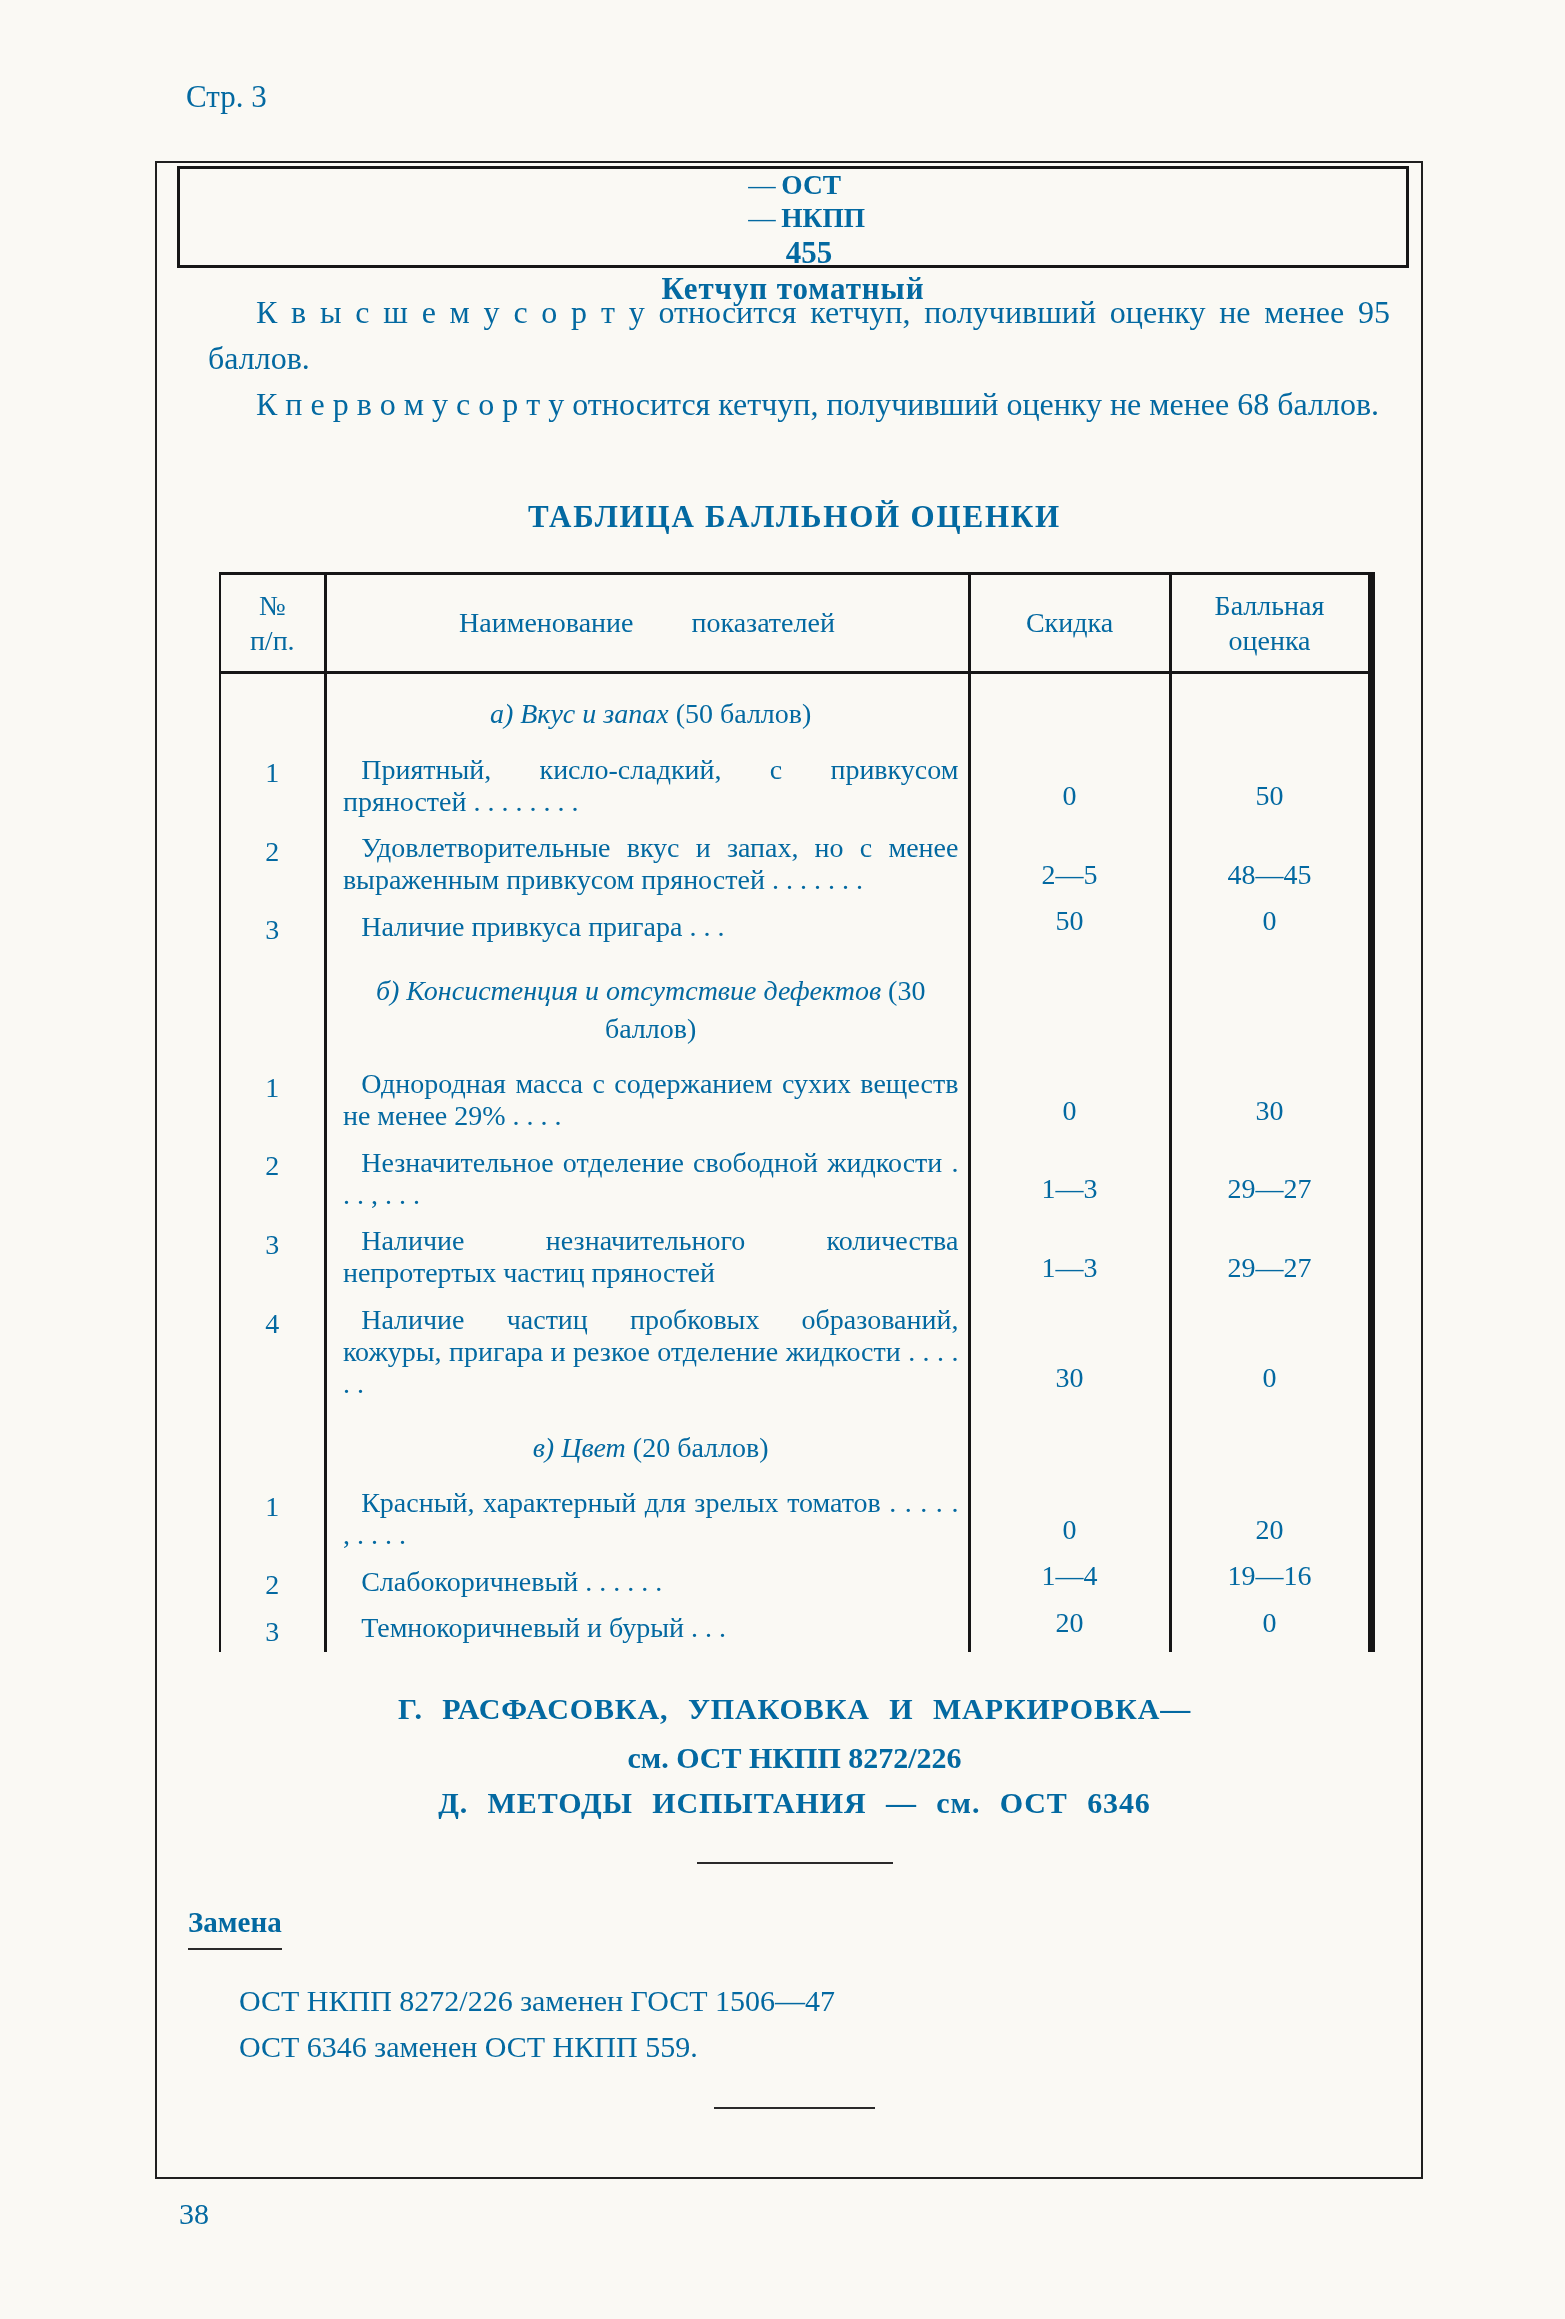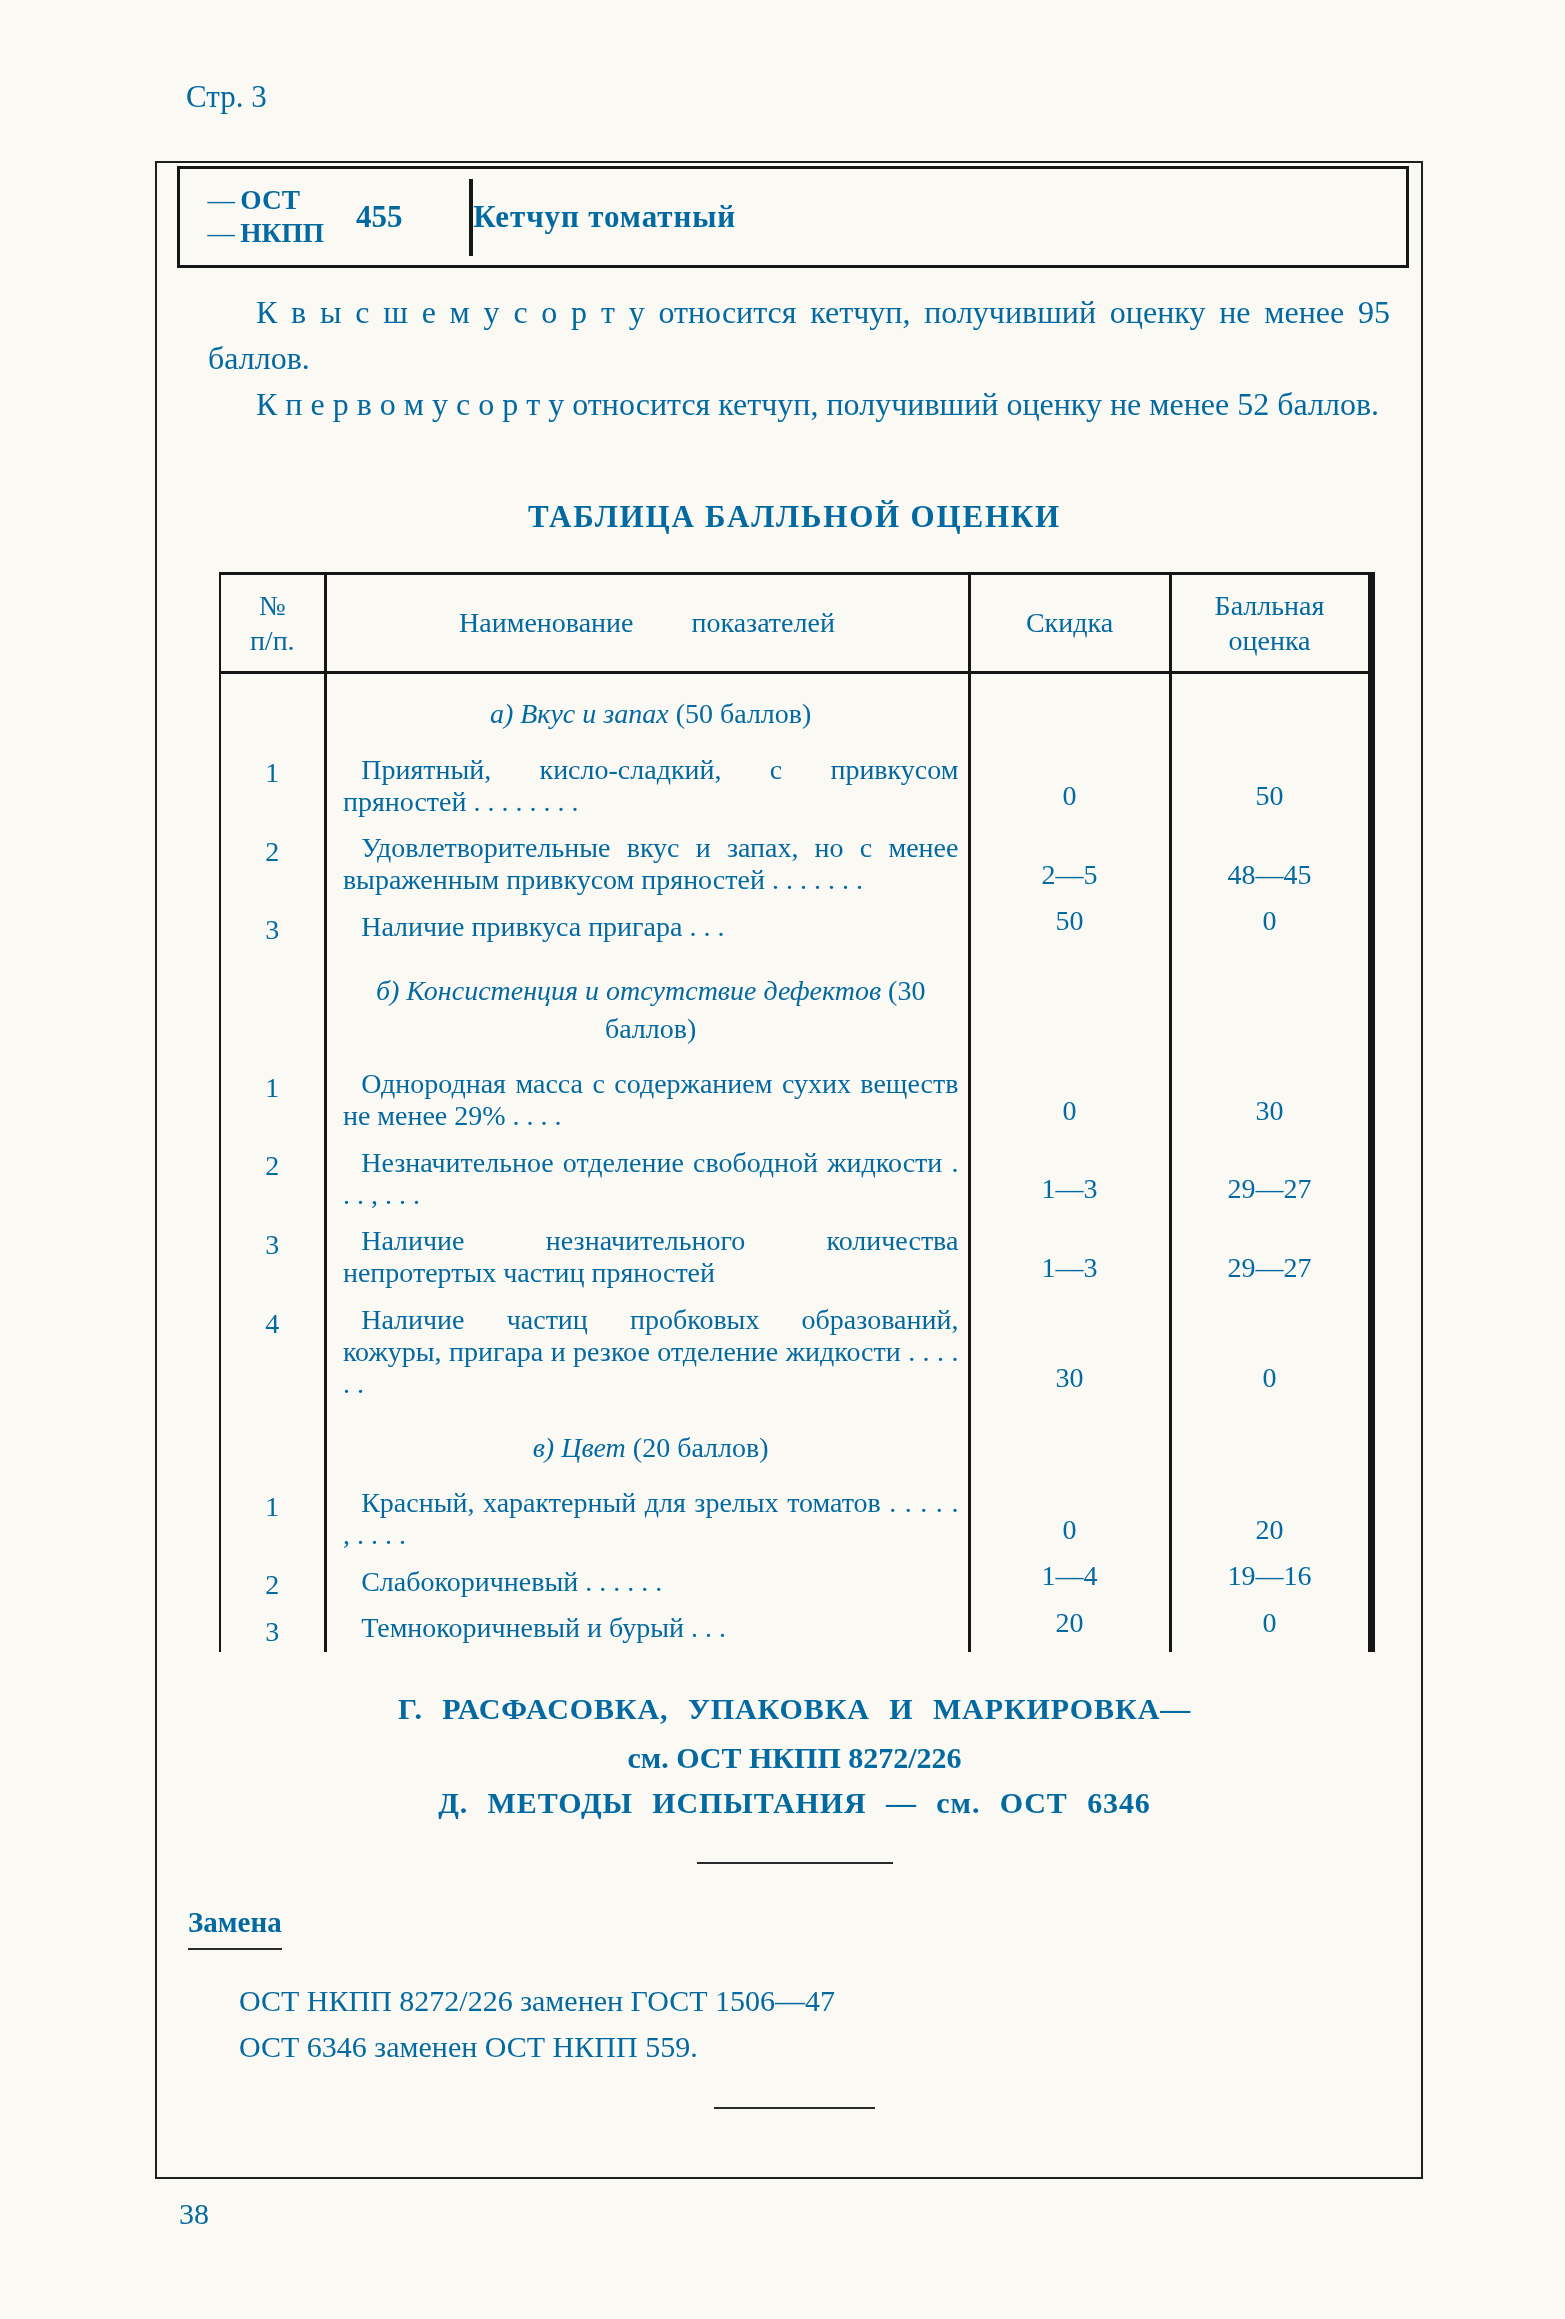--- a/index.html
+++ b/index.html
@@ -23,20 +23,21 @@
     border:2.7px solid #1f1f1f;
     box-sizing:border-box;
   }
   .header-box {
     position:absolute; left:177px; top:166px;
     width:1232px; height:102px;
     border:3.7px solid #161616;
     box-sizing:border-box;
     display:flex; align-items:center;
     background:#faf9f4;
+    flex-direction:column;
   }
   .hb-org { margin-left:27.4px; font-size:27.4px; font-weight:bold; line-height:33px; }
   .hb-org-line .dash { margin-right:5.5px; font-weight:normal; }
   .hb-num { font-size:31px; font-weight:bold; margin-left:32px; }
   .hb-divider { width:4.6px; height:77px; background:#161616; margin-left:66px; }
   .hb-title { flex:1; text-align:left; font-weight:bold; font-size:31px; letter-spacing:0.9px; }
 
   .intro {
     position:absolute; left:208px; top:289px; width:1182px;
     font-size:32px; line-height:46px;
@@ -101,21 +102,21 @@
       <div class="hb-org-line"><span class="dash">—</span><span>ОСТ</span></div>
       <div class="hb-org-line"><span class="dash">—</span><span>НКПП</span></div>
     </div>
     <div class="hb-num">455</div>
     <div class="hb-divider"></div>
     <div class="hb-title">Кетчуп  томатный</div>
   </div>
 
   <div class="intro">
     <p>К в ы с ш е м у  с о р т у относится кетчуп, получивший оценку не менее 95 баллов.</p>
-    <p>К п е р в о м у  с о р т у относится кетчуп, получивший оценку не менее 52 баллов.</p>
+    <p>К п е р в о м у  с о р т у относится кетчуп, получивший оценку не менее 68 баллов.</p>
   </div>
 
   <div class="table-title">ТАБЛИЦА  БАЛЛЬНОЙ  ОЦЕНКИ</div>
 
   <div class="lower">
 
     <table class="score">
       <colgroup>
         <col style="width:105px">
         <col style="width:644px">

